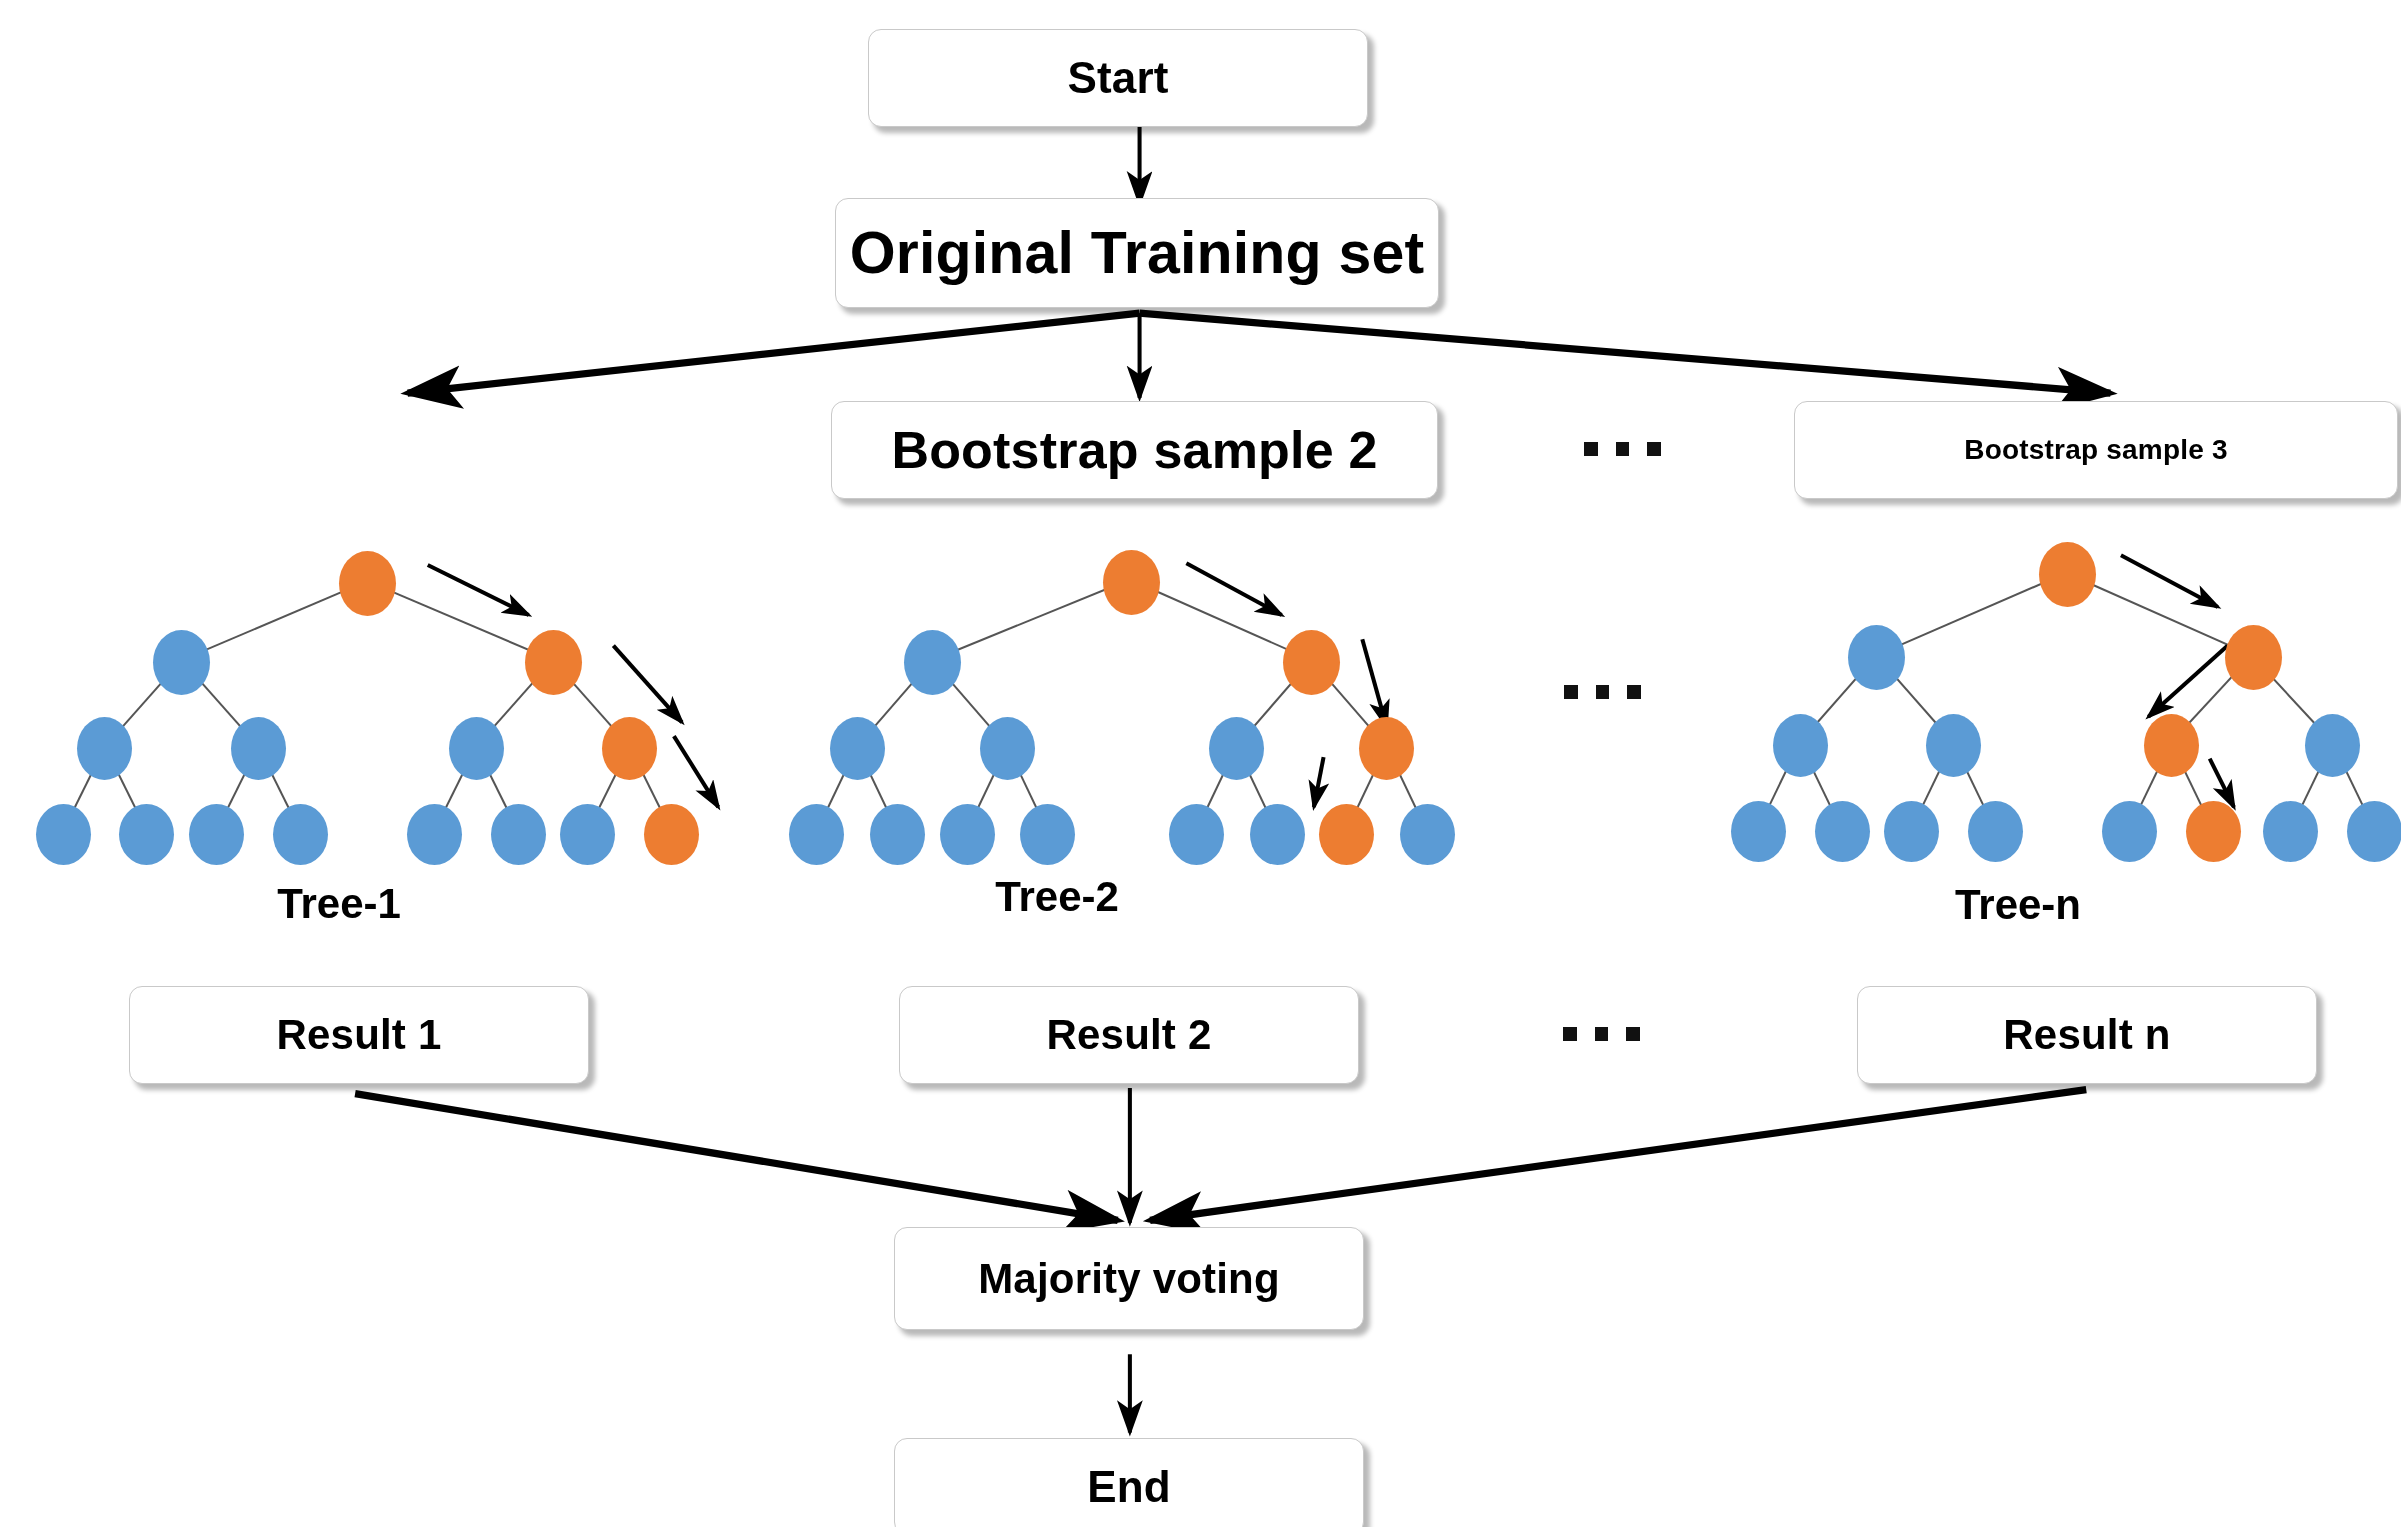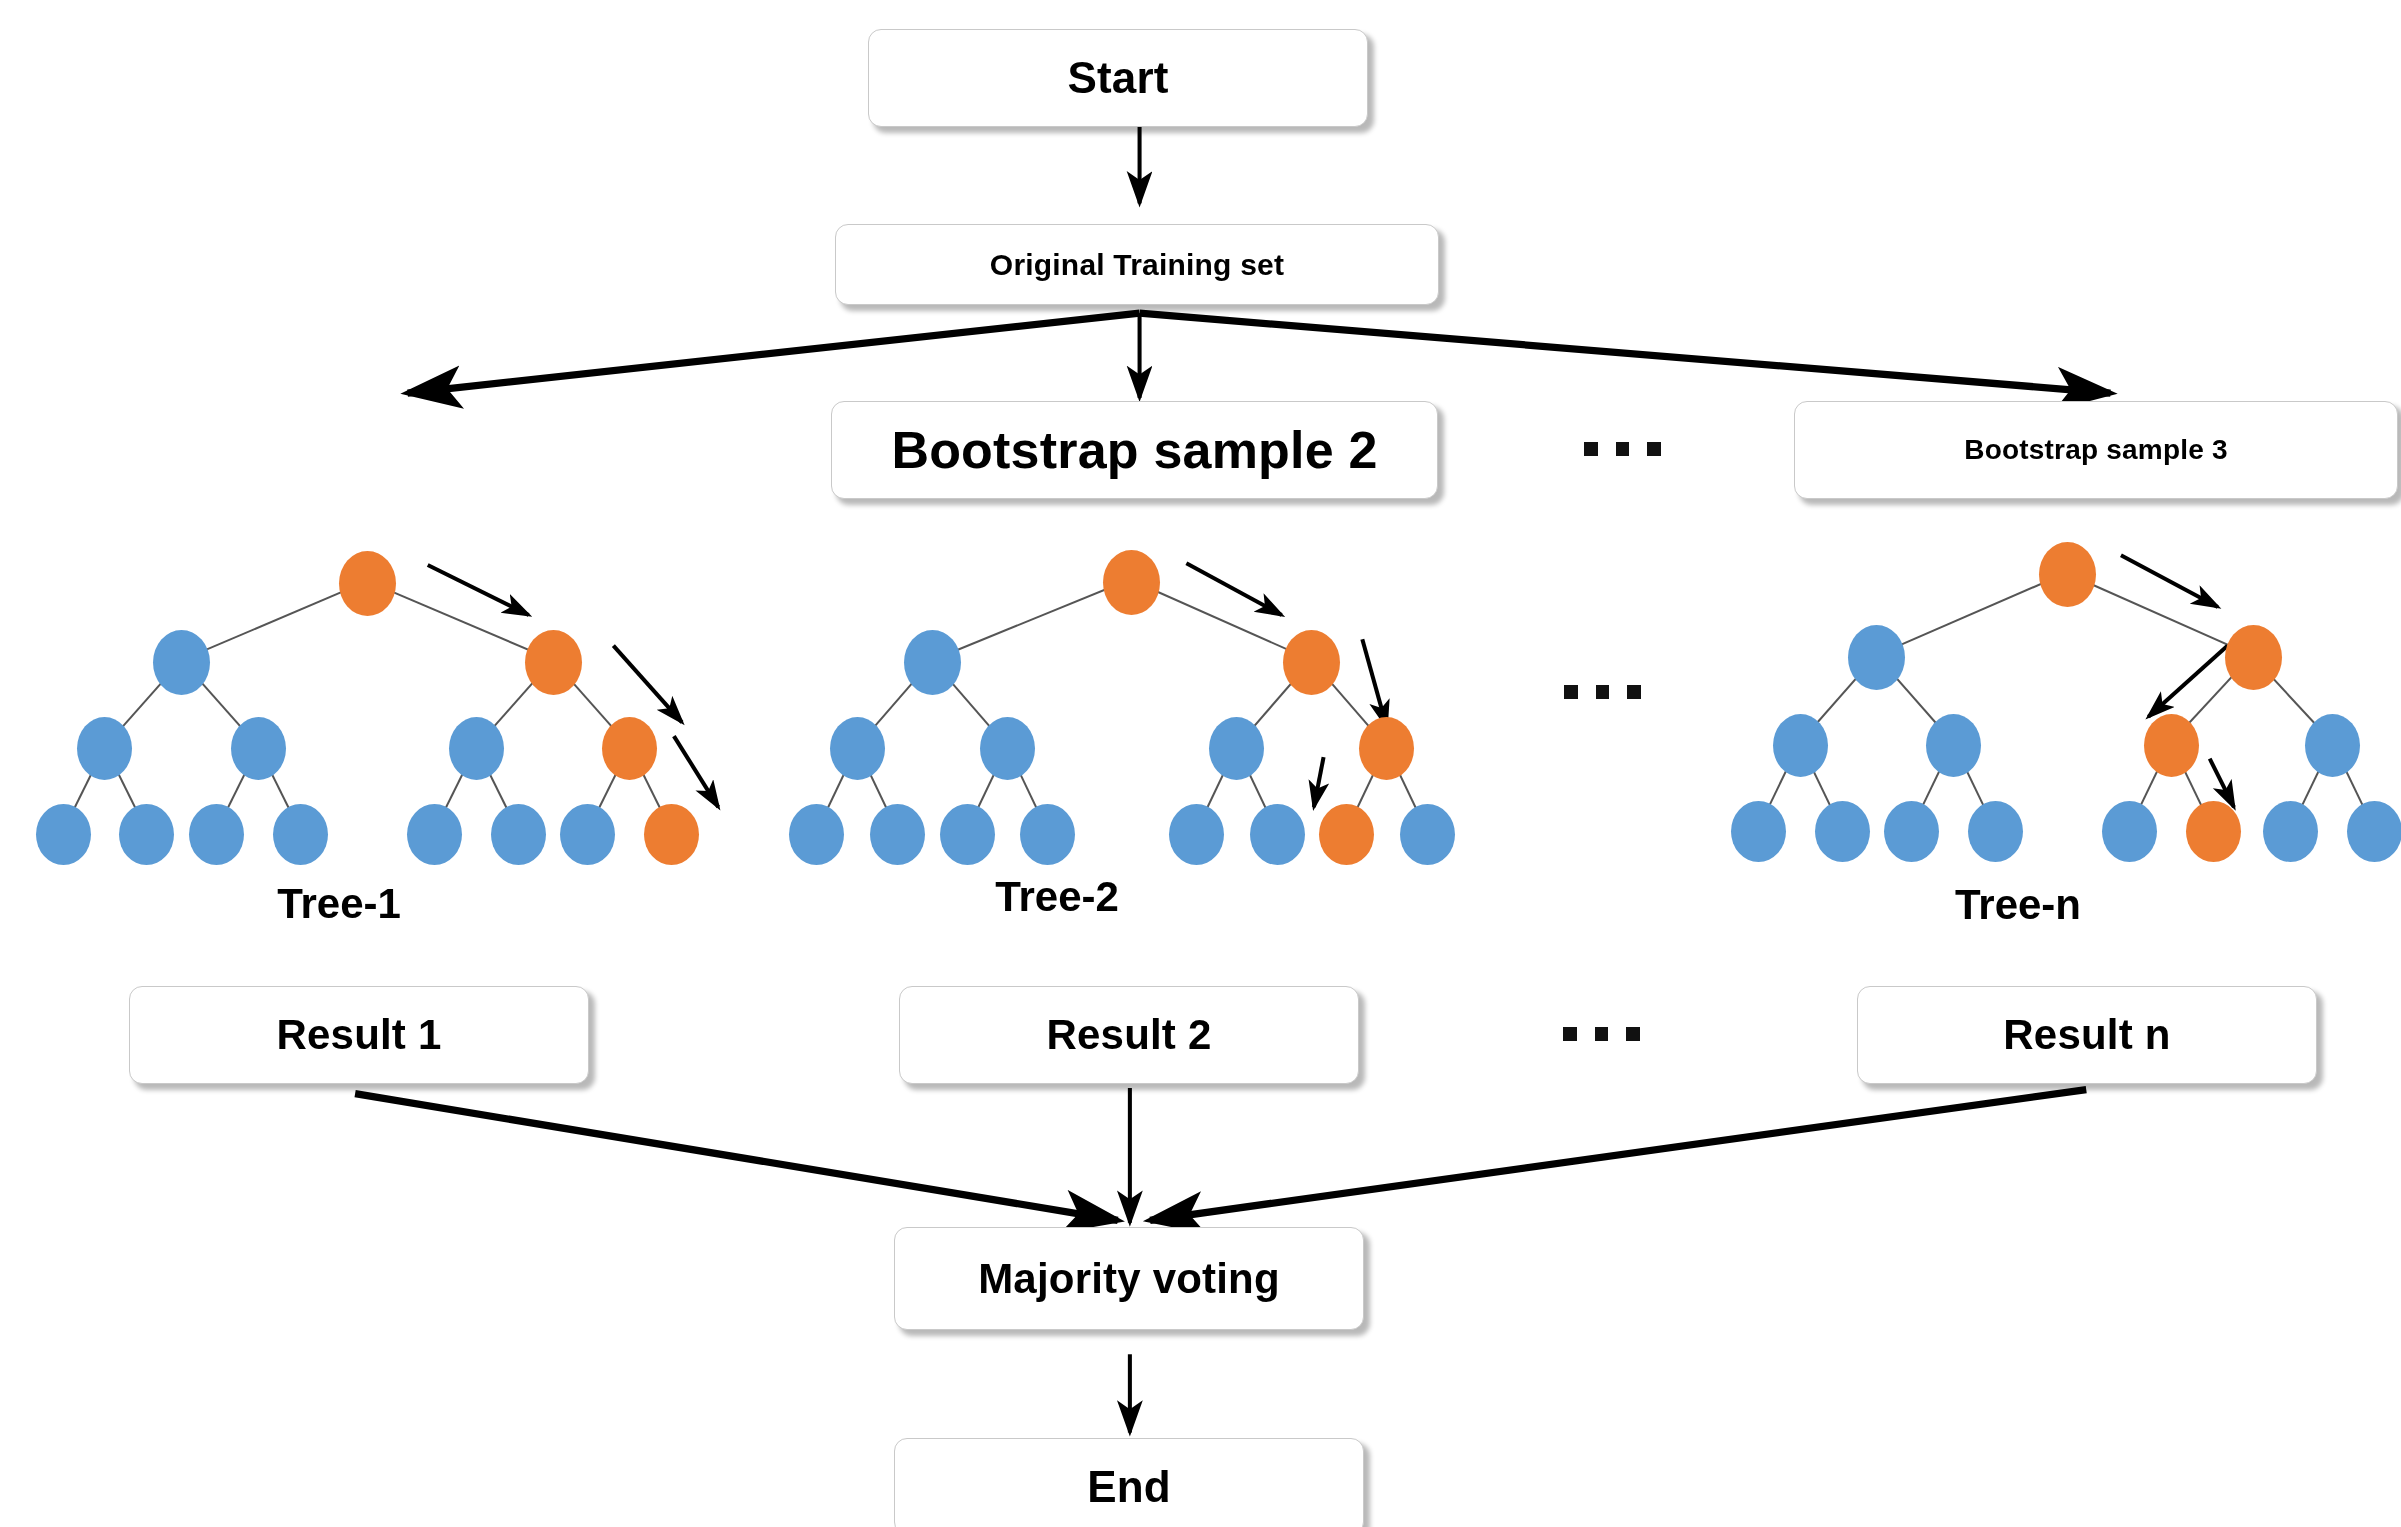--- a/index.html
+++ b/index.html
@@ -177,21 +177,21 @@
       <line x1="2628" y1="688" x2="2748" y2="752" marker-end="url(#ahs)"></line>
       <line x1="2760" y1="800" x2="2662" y2="888" marker-end="url(#ahs)"></line>
       <line x1="2738" y1="940" x2="2768" y2="1000" marker-end="url(#ahs)"></line>
     </g>
   </svg>
 
   <div class="node-box" style="left:868px; top:29px; width:500px; height:98px; font-size:44px;">
     <span>Start</span>
   </div>
 
-  <div class="node-box" style="left:835px; top:224px; width:604px; height:81px; font-size:30px;">
+  <div class="node-box" style="left:835px; top:198px; width:604px; height:110px; font-size:59px;">
     <span>Original Training set</span>
   </div>
 
 
   <div class="node-box" style="left:831px; top:401px; width:607px; height:98px; font-size:52px;">
     <span>Bootstrap sample 2</span>
   </div>
 
   <div class="ellipsis" style="left:1584px; top:442px;">
     <i></i>

